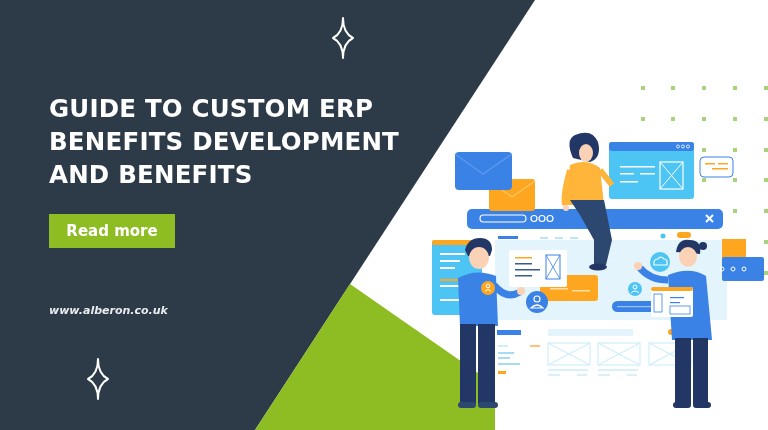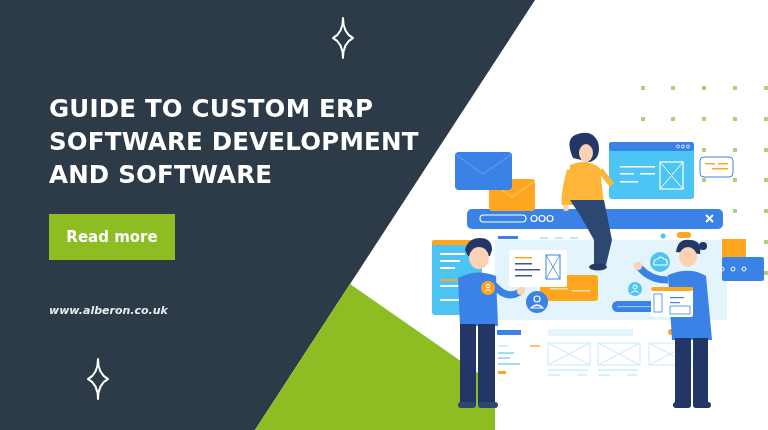--- a/index.html
+++ b/index.html
@@ -1,20 +1,20 @@
 <!DOCTYPE html>
 <html><head>
 <meta charset="utf-8">
 <style>
   html, body { margin:0; padding:0; }
   body { width:768px; height:430px; overflow:hidden; background:#ffffff; position:relative; font-family:"Liberation Sans", sans-serif; }
   .bg { position:absolute; left:0; top:0; width:768px; height:430px; }
   .title { position:absolute; left:49px; top:92px; color:#ffffff; font-family:"DejaVu Sans", sans-serif; font-weight:bold; font-size:24.5px; line-height:33px; letter-spacing:0.2px; white-space:nowrap; }
   .title div { margin:0; }
-  .cta { position:absolute; left:49px; top:214px; width:126px; height:46px; background:#8dbd23; color:#ffffff; border:none; font-family:"DejaVu Sans", sans-serif; font-size:15px; font-weight:bold; display:flex; align-items:center; justify-content:center; cursor:pointer; padding:0; }
+  .cta { position:absolute; left:49px; top:214px; width:126px; height:34px; background:#8dbd23; color:#ffffff; border:none; font-family:"DejaVu Sans", sans-serif; font-size:15px; font-weight:bold; display:flex; align-items:center; justify-content:center; cursor:pointer; padding:0; }
   .url { position:absolute; left:49px; top:304px; color:#e8ecef; font-family:"DejaVu Sans", sans-serif; font-size:11px; font-weight:bold;font-style:italic; }
   .sparkle { position:absolute; }
   .illus { position:absolute; left:0; top:0; width:768px; height:430px; }
 </style>
 </head>
 <body>
 
 <svg class="bg" viewBox="0 0 768 430" width="768" height="430">
   <rect x="0" y="0" width="768" height="430" fill="#ffffff"></rect>
   <polygon points="0,0 535,0 255,430 0,430" fill="#2c3b47"></polygon>
@@ -49,22 +49,22 @@
 
 <svg class="sparkle" style="left:330px;top:16px" width="26" height="44" viewBox="0 0 26 44">
   <path d="M13 2 C13 14 17 19 23 22 C17 25 13 30 13 42 C13 30 9 25 3 22 C9 19 13 14 13 2 Z" fill="none" stroke="#ffffff" stroke-width="2" stroke-linejoin="round"></path>
 </svg>
 <svg class="sparkle" style="left:85px;top:357px" width="26" height="44" viewBox="0 0 26 44">
   <path d="M13 2 C13 14 17 19 23 22 C17 25 13 30 13 42 C13 30 9 25 3 22 C9 19 13 14 13 2 Z" fill="none" stroke="#ffffff" stroke-width="2" stroke-linejoin="round"></path>
 </svg>
 
 <div class="title">
   <div>GUIDE TO CUSTOM ERP</div>
-  <div>SOFTWARE DEVELOPMENT</div>
-  <div>AND SOFTWARE</div>
+  <div>BENEFITS DEVELOPMENT</div>
+  <div>AND BENEFITS</div>
 </div>
 
 <button class="cta">Read more</button>
 
 <div class="url">www.alberon.co.uk</div>
 
 <svg class="illus" viewBox="0 0 768 430" width="768" height="430">
 
   <g>
     <rect x="495" y="240" width="232" height="120" fill="#e3f4fc"></rect>

